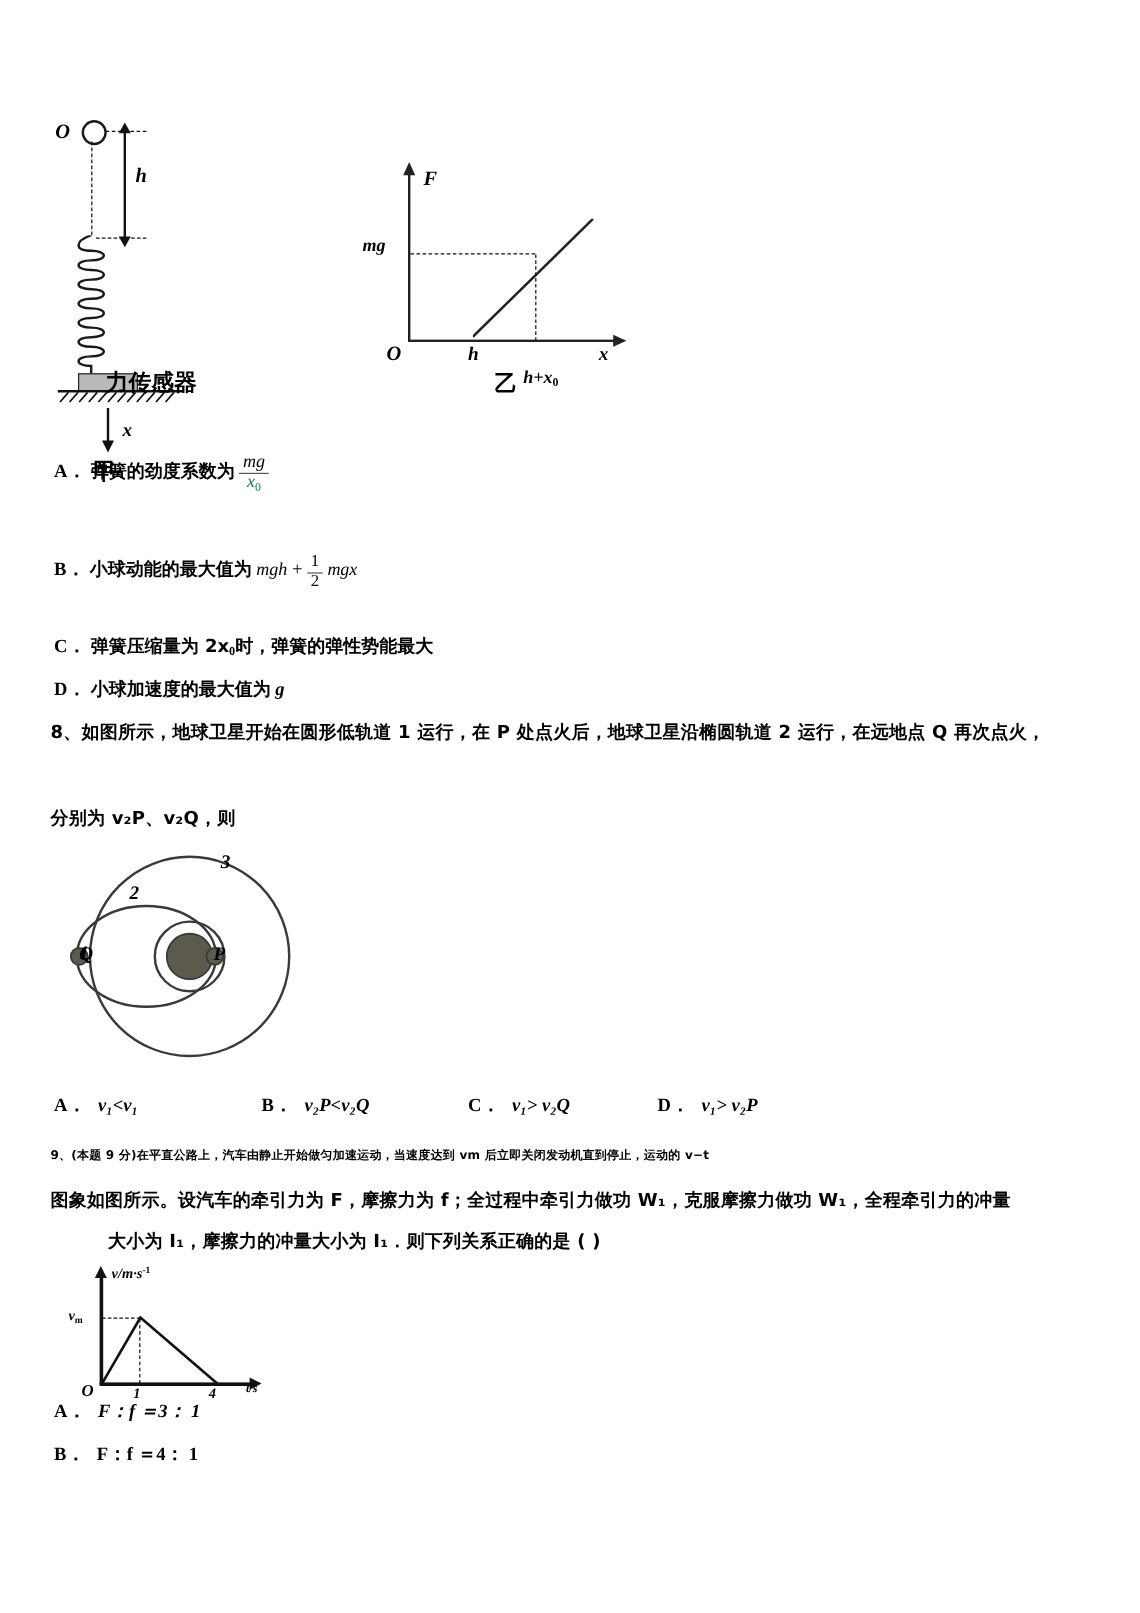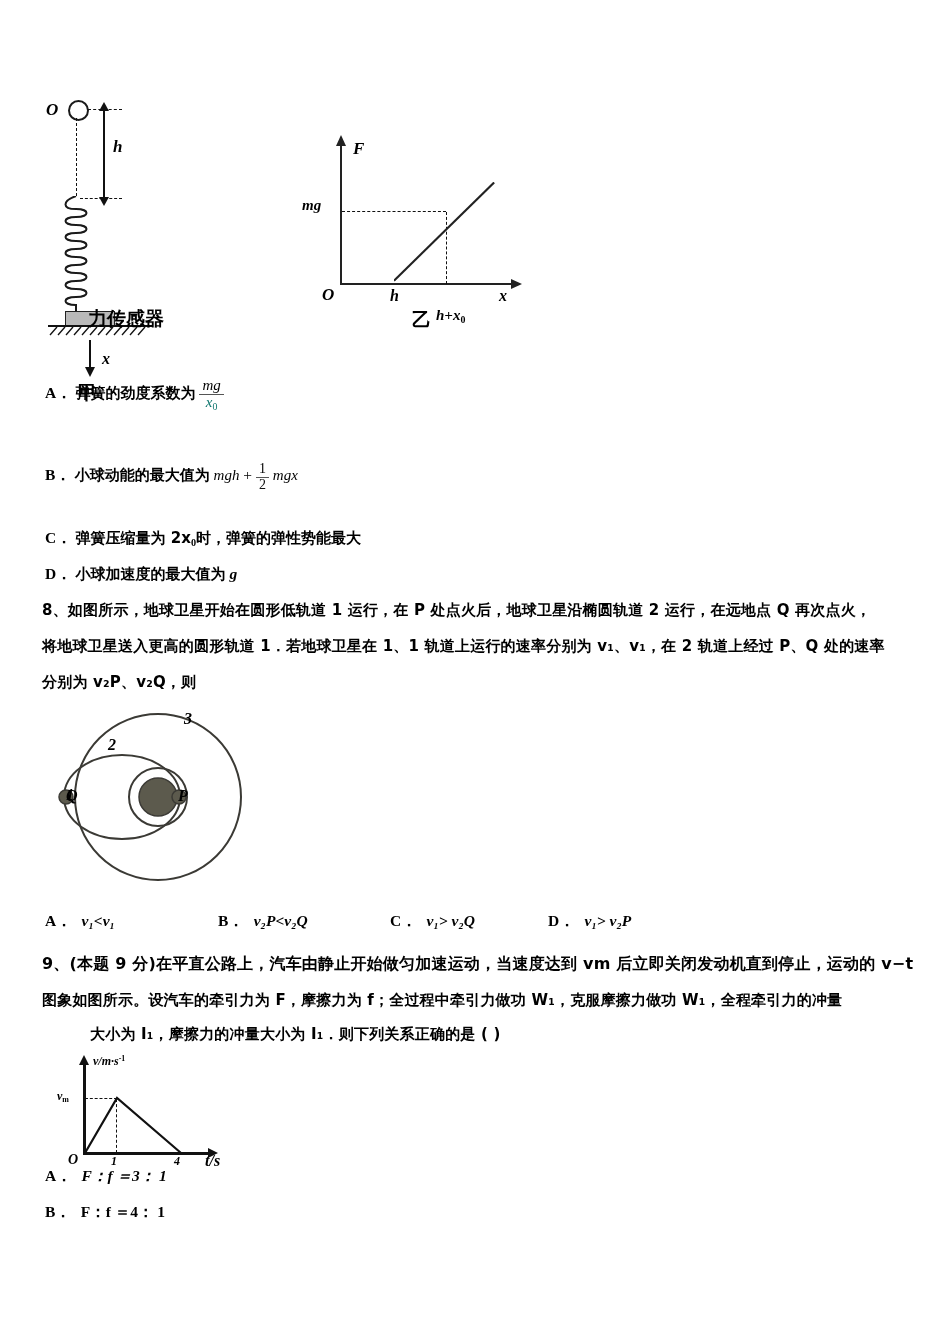--- a/index.html
+++ b/index.html
@@ -144,21 +144,21 @@
     border-left: 5px solid transparent; border-right: 5px solid transparent;
     border-bottom: 10px solid #111;
   }
   .vt-x { position: absolute; left: 48px; top: 100px; width: 126px; height: 2.5px; background: #111; }
   .vt-x:after {
     content:""; position:absolute; right:-9px; top:-4px; width:0;height:0;
     border-top: 5px solid transparent; border-bottom: 5px solid transparent;
     border-left: 10px solid #111;
   }
   .vt-lblv { position: absolute; left: 58px; top: 2px; font-size: 12px; font-weight: 700; font-style: italic; white-space: nowrap;}
-  .vt-lblt { position: absolute; left: 170px; top: 100px; font-size: 16px; font-weight: 700; font-style: italic;}
+  .vt-lblt { position: absolute; left: 170px; top: 100px; font-size: 10px; font-weight: 700; font-style: italic;}
   .vt-lblO { position: absolute; left: 33px; top: 100px; font-size: 14px; font-weight: 700; font-style: italic;}
   .vt-lblvm { position: absolute; left: 22px; top: 37px; font-size: 12px; font-weight: 700; font-style: italic;}
   .vt-lbl1 { position: absolute; left: 76px; top: 102px; font-size: 12px; font-weight: 700; font-style: italic;}
   .vt-lbl4 { position: absolute; left: 139px; top: 102px; font-size: 12px; font-weight: 700; font-style: italic;}
   .vt-dash-h { position: absolute; left: 50px; top: 46px; width: 32px; border-top: 1.4px dashed #111; }
   .vt-dash-v { position: absolute; left: 81px; top: 47px; height: 54px; border-left: 1.4px dashed #111; }
 </style>
 </head>
 <body>
 
@@ -250,21 +250,20 @@
     <span class="cn">弹簧压缩量为 2x</span><sub style="font-weight:700;">0</sub><span class="cn">时，弹簧的弹性势能最大</span>
   </div>
 
   <div class="opt" style="left:45px; top:564px;">
     <span class="optlabel">D．</span>
     <span class="cn">小球加速度的最大值为</span>
     <i style="font-weight:700;">g</i>
   </div>
 
   <div class="qline cn" style="left:42px; top:600px; font-size:15px;">8、如图所示，地球卫星开始在圆形低轨道 1 运行，在 P 处点火后，地球卫星沿椭圆轨道 2 运行，在远地点 Q 再次点火，</div>
-  <div class="qline cn" style="left:42px; top:636px; font-size:15px;">将地球卫星送入更高的圆形轨道 1．若地球卫星在 1、1 轨道上运行的速率分别为 v₁、v₁，在 2 轨道上经过 P、Q 处的速率</div>
   <div class="qline cn" style="left:42px; top:672px; font-size:15px;">分别为 v₂P、v₂Q，则</div>
 
   <div class="fig3">
     <svg width="230" height="195" viewBox="0 0 230 195">
 
       <circle cx="113" cy="97" r="83" fill="none" stroke="#3b3a35" stroke-width="2"></circle>
 
       <ellipse cx="77" cy="97" r="0" rx="58" ry="42" fill="none" stroke="#3b3a35" stroke-width="2"></ellipse>
 
       <circle cx="113" cy="97" r="29" fill="none" stroke="#3b3a35" stroke-width="2"></circle>
@@ -292,21 +291,21 @@
   </div>
   <div class="opt" style="left:390px; top:911px;">
     <span class="optlabel">C．</span>
     <span style="font-style:italic; padding-left:6px;">v₁&gt; v₂Q</span>
   </div>
   <div class="opt" style="left:548px; top:911px;">
     <span class="optlabel">D．</span>
     <span style="font-style:italic; padding-left:6px;">v₁&gt; v₂P</span>
   </div>
 
-  <div class="qline cn" style="left:42px; top:954px; font-size:16px;">9、(本题 9 分)在平直公路上，汽车由静止开始做匀加速运动，当速度达到 vm 后立即关闭发动机直到停止，运动的 v−t</div>
+  <div class="qline cn" style="left:42px; top:954px; font-size:10px;">9、(本题 9 分)在平直公路上，汽车由静止开始做匀加速运动，当速度达到 vm 后立即关闭发动机直到停止，运动的 v−t</div>
   <div class="qline cn" style="left:42px; top:990px; font-size:15px;">图象如图所示。设汽车的牵引力为 F，摩擦力为 f；全过程中牵引力做功 W₁，克服摩擦力做功 W₁，全程牵引力的冲量</div>
   <div class="qline cn" style="left:42px; top:1024px; font-size:15px;margin-left:48px;">大小为 I₁，摩擦力的冲量大小为 I₁．则下列关系正确的是 (      )</div>
 
   <div class="fig4">
     <div class="vt-y"></div>
     <div class="vt-x"></div>
     <span class="vt-lblv"><span>v/m·s</span><sup>-1</sup></span>
     <span class="vt-lblt">t/s</span>
     <span class="vt-lblO">O</span>
     <span class="vt-lblvm"><i>v</i><sub>m</sub></span>

